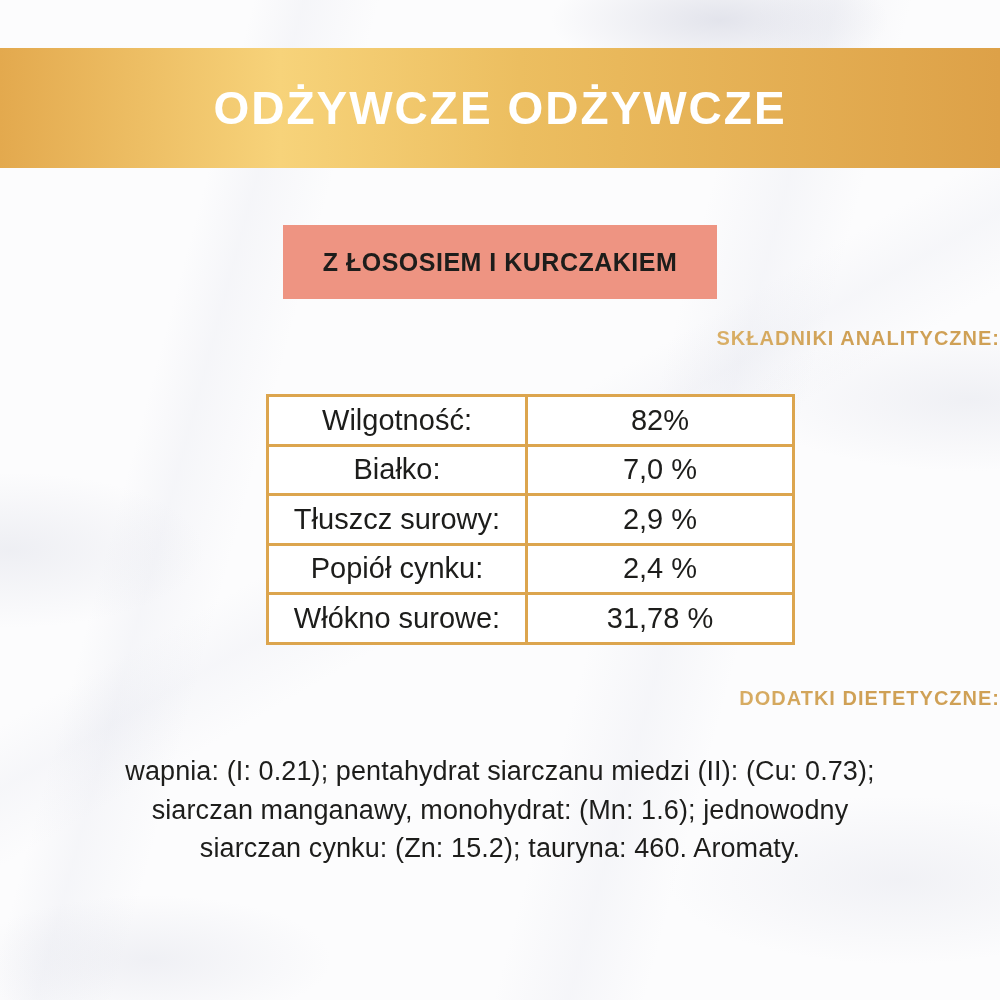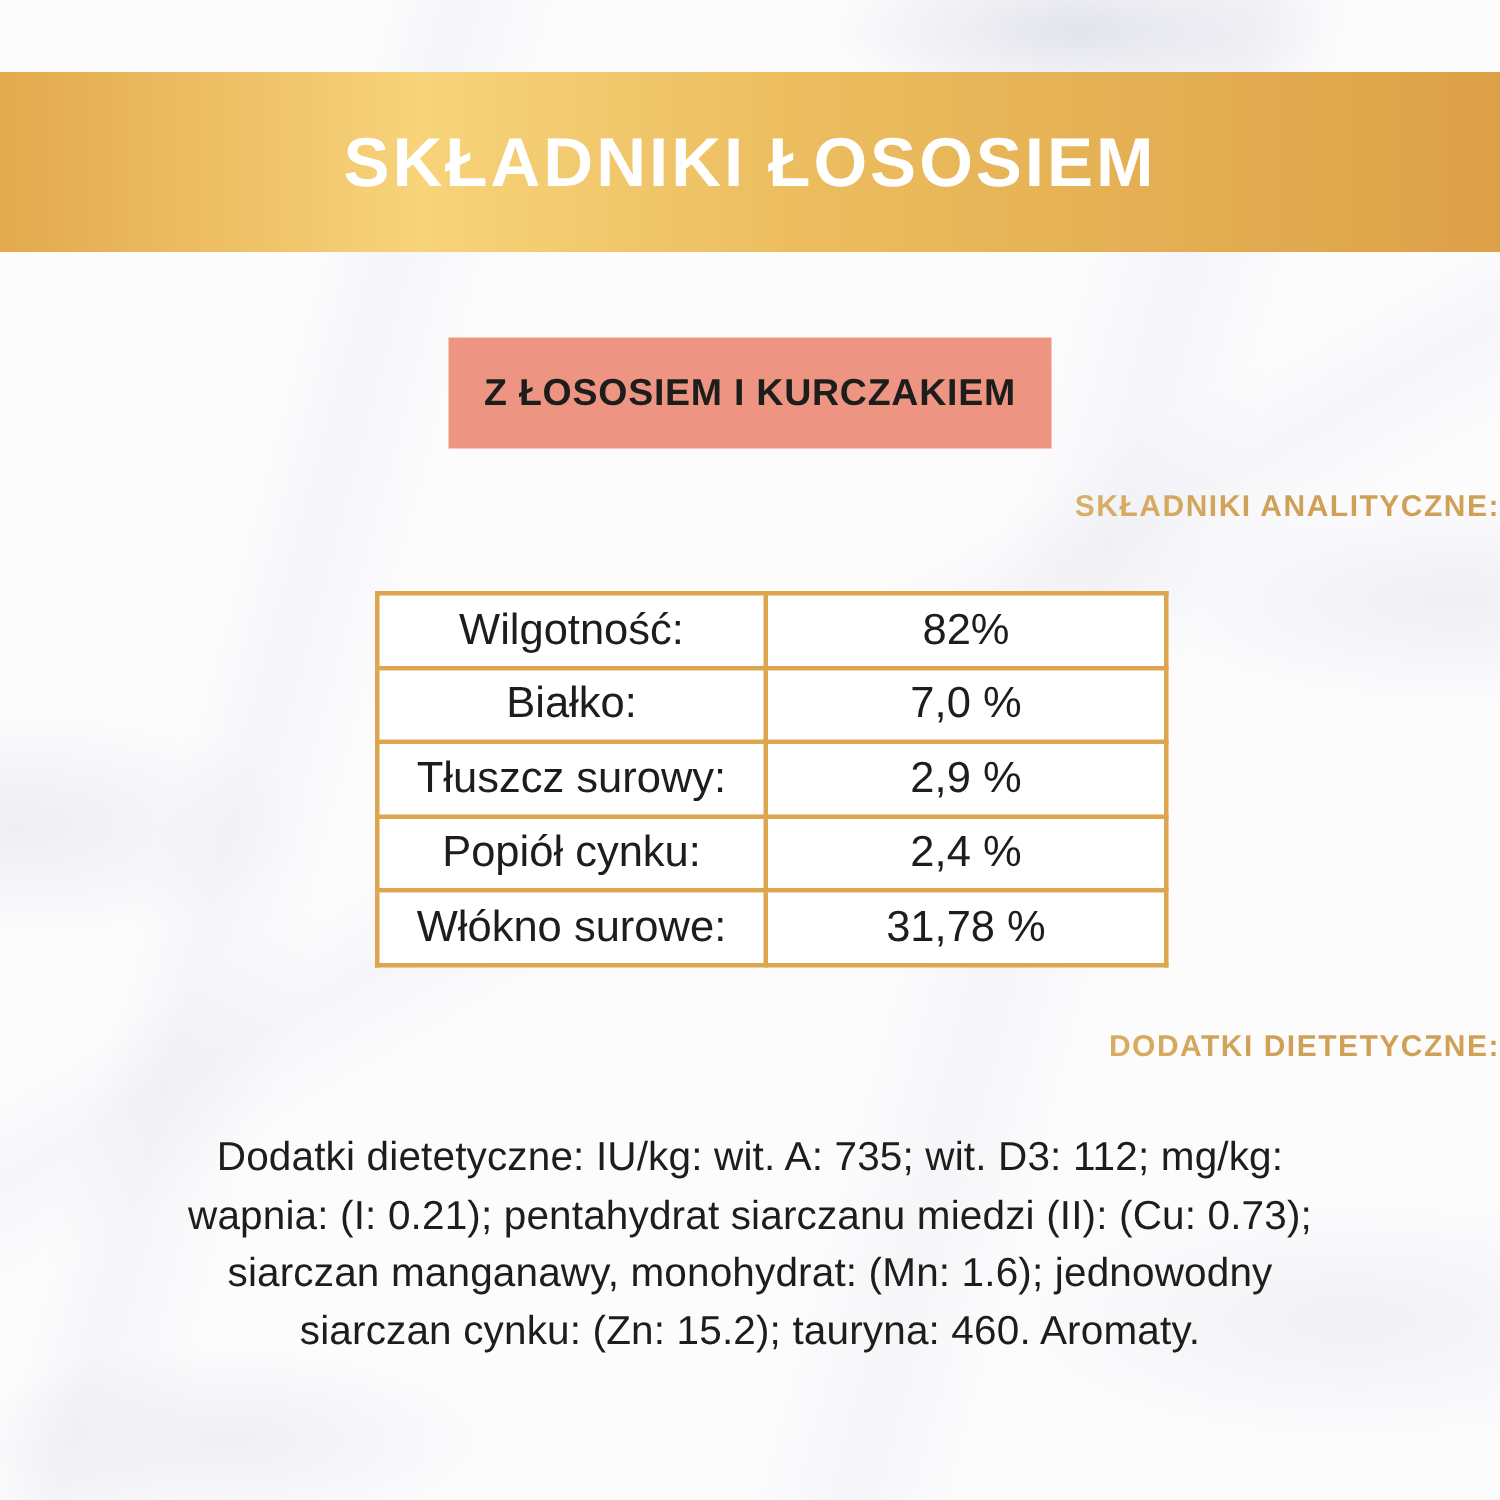--- a/index.html
+++ b/index.html
@@ -44,21 +44,21 @@
       var(--gold-banner-mid) 52%,
       var(--gold-banner-right) 100%);
     display:flex;flex-direction:column;justify-content:center;align-items:center;
     color:var(--banner-text);
     font-size:46px;font-weight:700;letter-spacing:2px;line-height:47px;
     text-align:center;
   }
 
   .badge{
     position:absolute;top:225px;left:50%;transform:translateX(-50%);
-    width:402px;height:74px;
+    width:434px;height:74px;
     background:var(--coral-badge);
     display:flex;align-items:center;justify-content:center;
     color:var(--text-dark);
     font-size:25px;font-weight:600;letter-spacing:0.5px;
     white-space:nowrap;
   }
 
   .gold-heading{
     position:absolute;left:0;width:100%;margin:0;
     text-align:right;
@@ -68,21 +68,21 @@
       var(--gold-text-dark) 12%,
       var(--gold-text-light) 48%,
       var(--gold-text-end) 85%);
     -webkit-background-clip:text;background-clip:text;
     -webkit-text-fill-color:transparent;color:transparent;
   }
   .h-analytical{top:327px;}
   .h-dietary{top:687px;}
 
   .nutrition-table{
-    position:absolute;top:394px;left:250px;width:510px;
+    position:absolute;top:394px;left:266px;width:510px;
     border-collapse:collapse;table-layout:fixed;
   }
   .nutrition-table td{
     border:3px solid var(--table-border-gold);
     background:var(--cell-bg);
     height:46.5px;
     text-align:center;vertical-align:middle;
     font-size:29px;color:var(--text-dark);
     padding:0 4px;
   }
@@ -95,21 +95,21 @@
     font-size:27px;line-height:38.5px;letter-spacing:0.1px;
     color:var(--text-dark);
   }
 </style>
 </head>
 <body>
 
 <div class="page">
 
   <div class="banner">
-    <div class="banner-line">SKŁADNIKI ŁOSOSIEM</div>
+    <div class="banner-line">ODŻYWCZE ODŻYWCZE</div>
   </div>
 
   <div class="badge">
     <span>Z ŁOSOSIEM I KURCZAKIEM</span>
   </div>
 
   <h2 class="gold-heading h-analytical">SKŁADNIKI ANALITYCZNE:</h2>
 
   <table class="nutrition-table">
     <tbody>
@@ -132,19 +132,18 @@
       <tr>
         <td class="lbl">Włókno surowe:</td>
         <td class="val">31,78 %</td>
       </tr>
     </tbody>
   </table>
 
   <h2 class="gold-heading h-dietary">DODATKI DIETETYCZNE:</h2>
 
   <div class="dietary-text">
-    <div class="line">Dodatki dietetyczne: IU/kg: wit. A: 735; wit. D3: 112; mg/kg:</div>
     <div class="line">wapnia: (I: 0.21); pentahydrat siarczanu miedzi (II): (Cu: 0.73);</div>
     <div class="line">siarczan manganawy, monohydrat: (Mn: 1.6); jednowodny</div>
     <div class="line">siarczan cynku: (Zn: 15.2); tauryna: 460. Aromaty.</div>
   </div>
 
 </div>
 
 </body></html>

